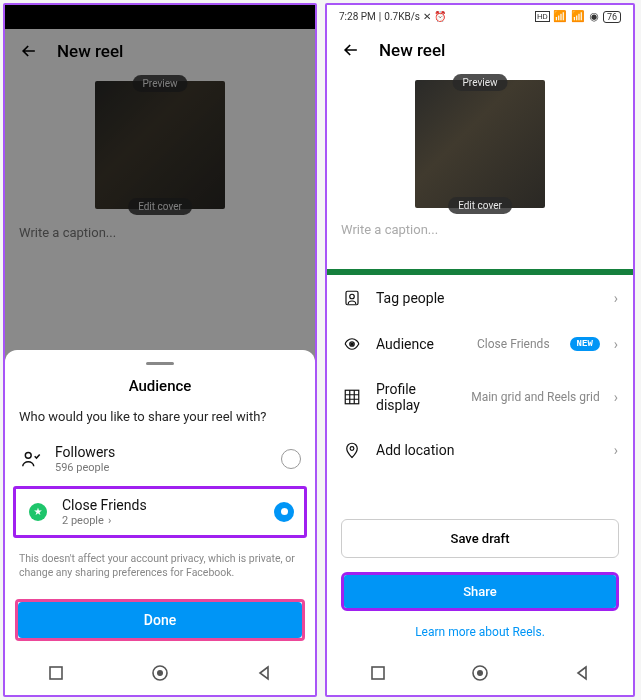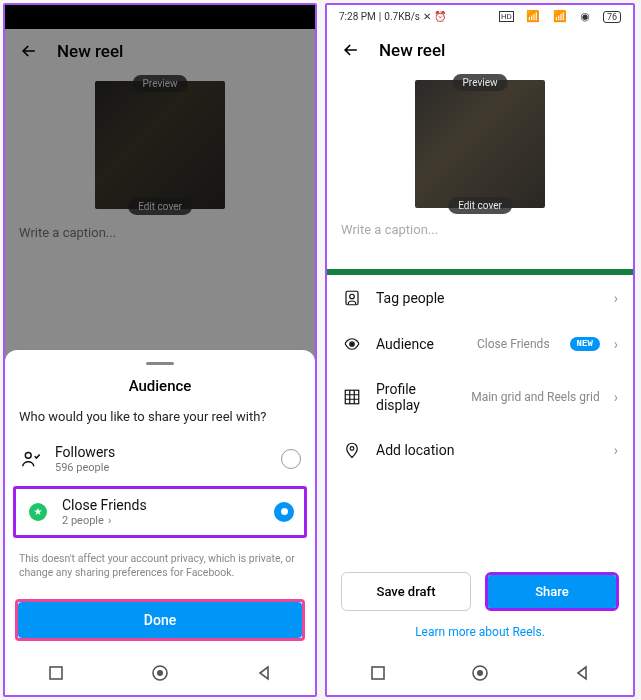--- a/index.html
+++ b/index.html
@@ -39,30 +39,30 @@
 .disclaimer { font-size: 10.5px; color: #888; padding: 10px 14px 12px; line-height: 1.4; }
 .done-wrap { padding: 6px 10px 10px; }
 .done-hl { border: 3px solid #ec4899; border-radius: 4px; }
 .btn-primary { background: #0095f6; color: #fff; text-align: center; padding: 10px; font-size: 14px; font-weight: 500; border-radius: 4px; cursor: pointer; }
 .navbar { display: flex; justify-content: space-around; align-items: center; height: 44px; border-top: 0 solid #eee; }
 .nav-icon { font-size: 16px; color: #555; }
 
 
 .status-bar { display: flex; justify-content: space-between; align-items: center; padding: 5px 12px; font-size: 10px; color: #333; }
 .status-left { display:flex; gap:3px; align-items:center;}
-.status-right { display:flex; gap:13px; align-items:center; font-size: 11px;}
+.status-right { display:flex; gap:4px; align-items:center; font-size: 11px;}
 .caption-right { padding: 14px 14px 32px; color: #aaa; font-size: 13px; }
 .settings-list { border-top: 6px solid #15803d; }
 .s-row { display: flex; align-items: center; padding: 14px 15px; gap: 14px; cursor: pointer; }
 .s-icon { width: 20px; display:flex; justify-content:center; font-size: 16px; color:#111; }
 .s-label { flex: 1; font-size: 14px; color: #111; }
 .s-value { font-size: 12px; color: #888; }
 .badge-new { background: #0095f6; color:#fff; font-size: 9px; font-weight:600; padding: 2px 7px; border-radius: 9px; margin-left:6px;font-family:Liberation Mono, monospace;}
 .chev { color: #999; font-size: 14px; }
-.btn-row { display:flex; gap:14px; padding: 14px 14px 6px; }
+.btn-row { display:flex; gap:14px; padding: 14px 14px 6px; flex-direction: column; }
 .btn-outline { flex:1; border:1px solid #ccc; border-radius:6px; text-align:center; padding:11px 0; font-size:13px; font-weight:500; cursor:pointer; }
 .share-hl { flex:1; border:3px solid #a020f0; border-radius:6px; }
 .btn-share { background:#0095f6; color:#fff; text-align:center; padding:9px 0; font-size:13px; font-weight:500; border-radius:3px; cursor:pointer;}
 .learn { text-align:center; font-size:12px; color:#0095f6; padding:8px 0 12px; cursor:pointer;}
 .spacer-flex { flex:1; }
 svg { display:block; }
 </style>
 </head>
 <body>
 

